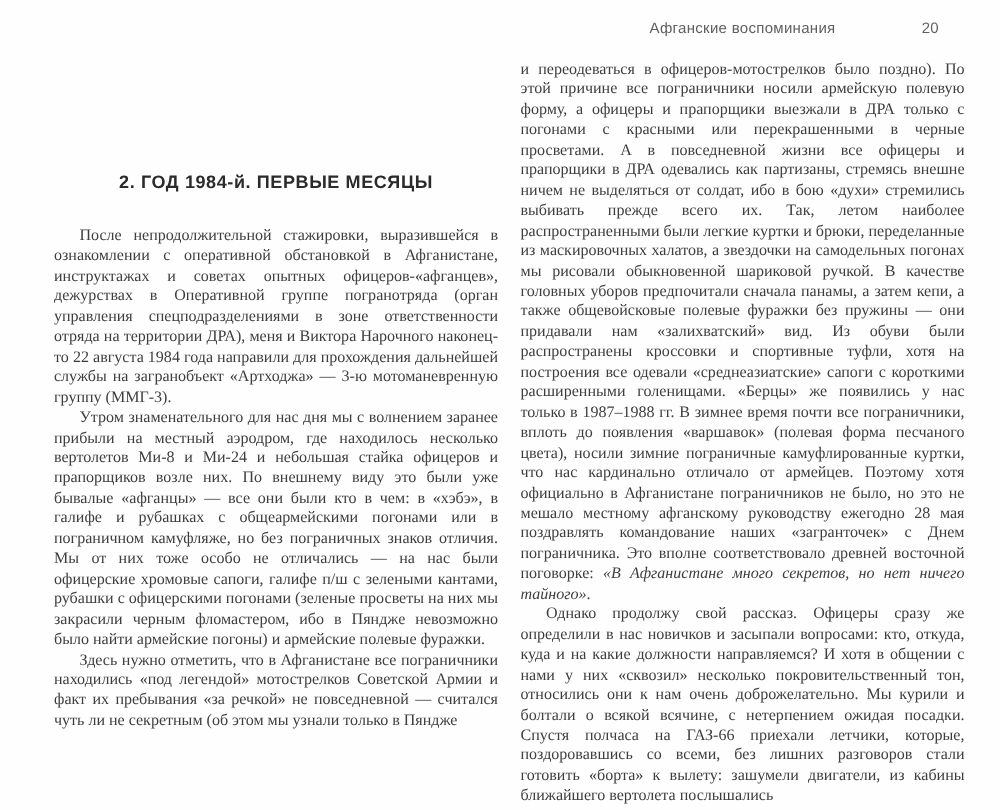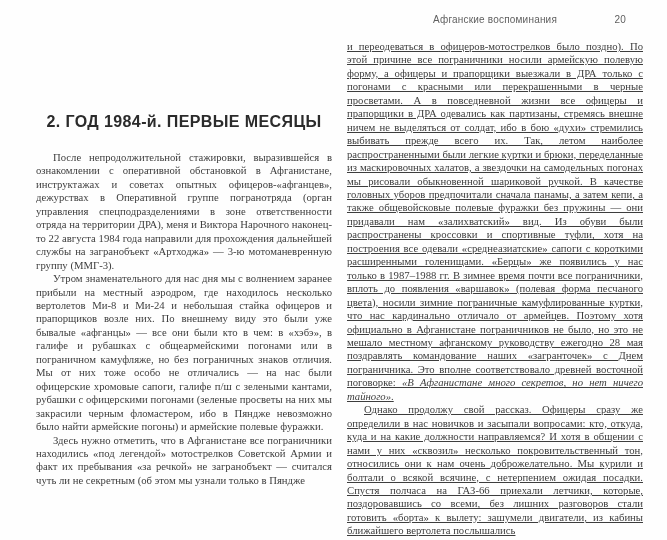--- a/index.html
+++ b/index.html
@@ -48,31 +48,30 @@
   .running-header .rh-pagenum {
     position: absolute;
     top: 0;
     right: 17px;
   }
   .chapter-heading {
     margin: 112px 0 0 0;
     text-align: center;
     font-family: "Liberation Sans", "DejaVu Sans", sans-serif;
     font-weight: bold;
-    font-size: 16px;
+    font-size: 12px;
     line-height: 19px;
     color: #2b2b2b;
     letter-spacing: 0.4px;
   }
   .body-text-left {
     margin-top: 20px;
   }
   .body-text-right {
     margin-top: 40px;
-    text-decoration: underline;
   }
   p.body-par {
     margin: 0;
     font-size: 10.7px;
     line-height: 13.45px;
     text-align: justify;
     text-indent: 17px;
     color: #3d3d3d;
   }
   p.body-par.no-indent {
@@ -87,21 +86,21 @@
 
 <div class="book-spread">
 
   <div class="page page-left">
     <h2 class="chapter-heading">
       <span>2. ГОД 1984-й. ПЕРВЫЕ МЕСЯЦЫ</span><br>
     </h2>
     <div class="body-text-left">
       <p class="body-par">После непродолжительной стажировки, выразившейся в ознакомлении с оперативной обстановкой в Афганистане, инструктажах и советах опытных офицеров-«афганцев», дежурствах в Оперативной группе погранотряда (орган управления спецподразделениями в зоне ответственности отряда на территории ДРА), меня и Виктора Нарочного наконец-то 22 августа 1984 года направили для прохождения дальнейшей службы на загранобъект «Артходжа» — 3-ю мотоманевренную группу (ММГ-3).</p>
       <p class="body-par">Утром знаменательного для нас дня мы с волнением заранее прибыли на местный аэродром, где находилось несколько вертолетов Ми-8 и Ми-24 и небольшая стайка офицеров и прапорщиков возле них. По внешнему виду это были уже бывалые «афганцы» — все они были кто в чем: в «хэбэ», в галифе и рубашках с общеармейскими погонами или в пограничном камуфляже, но без пограничных знаков отличия. Мы от них тоже особо не отличались — на нас были офицерские хромовые сапоги, галифе п/ш с зелеными кантами, рубашки с офицерскими погонами (зеленые просветы на них мы закрасили черным фломастером, ибо в Пяндже невозможно было найти армейские погоны) и армейские полевые фуражки.</p>
-      <p class="body-par">Здесь нужно отметить, что в Афганистане все пограничники находились «под легендой» мотострелков Советской Армии и факт их пребывания «за речкой» не загранобъект — считался чуть ли не секретным (об этом мы узнали только в Пяндже</p>
+      <p class="body-par">Здесь нужно отметить, что в Афганистане все пограничники находились «под легендой» мотострелков Советской Армии и факт их пребывания «за речкой» не повседневной — считался чуть ли не секретным (об этом мы узнали только в Пяндже</p>
     </div>
   </div>
 
   <div class="page page-right">
     <div class="running-header">
       <span class="rh-title">Афганские воспоминания</span>
       <span class="rh-pagenum">20</span>
     </div>
     <div class="body-text-right">
       <p class="body-par no-indent"><span>и переодеваться в офицеров-мотострелков было поздно). По этой причине все пограничники носили армейскую полевую форму, а офицеры и прапорщики выезжали в ДРА только с погонами с красными или перекрашенными в черные просветами. А в повседневной жизни все офицеры и прапорщики в ДРА одевались как партизаны, стремясь внешне ничем не выделяться от солдат, ибо в бою «духи» стремились выбивать прежде всего их. Так, летом наиболее распространенными были легкие куртки и брюки, переделанные из маскировочных халатов, а звездочки на самодельных погонах мы рисовали обыкновенной шариковой ручкой. В качестве головных уборов предпочитали сначала панамы, а затем кепи, а также общевойсковые полевые фуражки без пружины — они придавали нам «залихватский» вид. Из обуви были распространены кроссовки и спортивные туфли, хотя на построения все одевали «среднеазиатские» сапоги с короткими расширенными голенищами. «Берцы» же появились у нас только в 1987–1988 гг. В зимнее время почти все пограничники, вплоть до появления «варшавок» (полевая форма песчаного цвета), носили зимние пограничные камуфлированные куртки, что нас кардинально отличало от армейцев. Поэтому хотя официально в Афганистане пограничников не было, но это не мешало местному афганскому руководству ежегодно 28 мая поздравлять командование наших «загранточек» с Днем пограничника. Это вполне соответствовало древней восточной поговорке: </span><em>«В Афганистане много секретов, но нет ничего тайного»</em><span>.</span></p>

